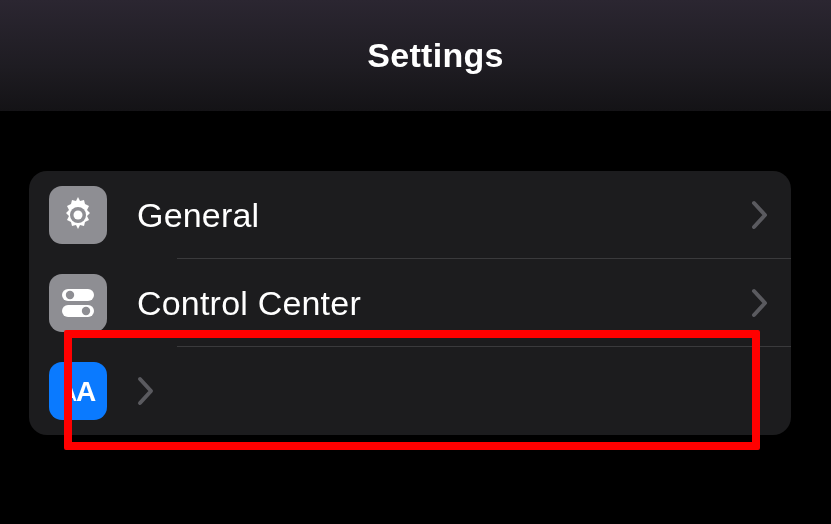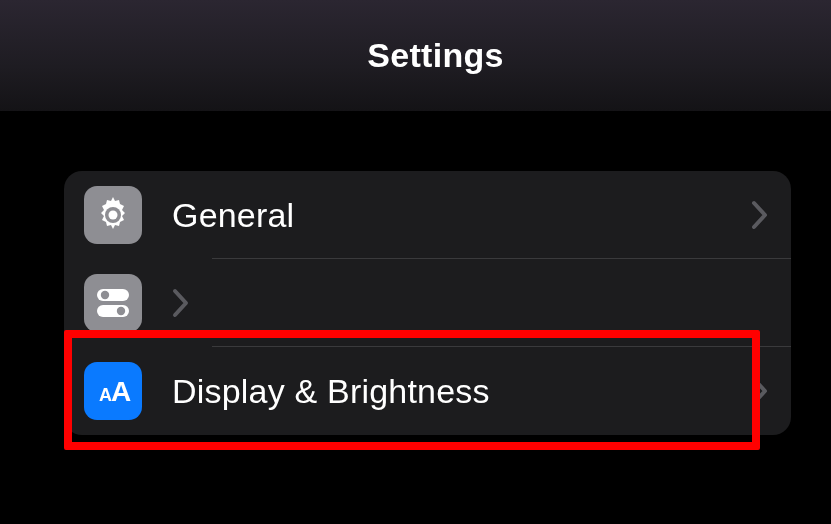--- a/index.html
+++ b/index.html
@@ -20,21 +20,21 @@
       position: relative;
       padding-left: 40px;
     }
     .header-title {
       font-size: 34px;
       font-weight: 600;
       color: #fff;
       letter-spacing: 0.3px;
     }
     .content {
-      padding: 60px 40px 0 64px;
+      padding: 60px 40px 0 29px;
     }
     .list {
       background: #1c1c1e;
       border-radius: 18px;
       overflow: hidden;
     }
     .row {
       display: flex;
       align-items: center;
       padding: 14px 22px 14px 20px;
@@ -119,36 +119,36 @@
 
     <div class="row">
       <div class="icon-wrap ic-controlcenter">
         <svg width="44" height="44" viewBox="0 0 44 44">
           <rect x="6" y="8" width="32" height="12" rx="6" fill="#fff"></rect>
           <circle cx="14" cy="14" r="4.2" fill="#8e8e93"></circle>
           <rect x="6" y="24" width="32" height="12" rx="6" fill="#fff"></rect>
           <circle cx="30" cy="30" r="4.2" fill="#8e8e93"></circle>
         </svg>
       </div>
+      <div class="row-label">Control Center</div>
       <div class="chevron">
         <svg width="18" height="30" viewBox="0 0 18 30">
             <path d="M3 3l11 12L3 27" stroke="#5a5a5f" stroke-width="4" fill="none" stroke-linecap="round" stroke-linejoin="round"></path>
           </svg>
       </div>
       <div class="row-sep"></div>
     </div>
 
     <div class="row">
       <div class="icon-wrap ic-display">
         <svg width="44" height="40" viewBox="0 0 44 40">
           <text x="8" y="30" font-family="-apple-system,Helvetica,Arial" font-size="18" font-weight="600" fill="#fff">A</text>
           <text x="20" y="30" font-family="-apple-system,Helvetica,Arial" font-size="28" font-weight="600" fill="#fff">A</text>
         </svg>
       </div>
-      <div class="row-label">Display &amp; Brightness</div>
       <div class="chevron">
         <svg width="18" height="30" viewBox="0 0 18 30">
             <path d="M3 3l11 12L3 27" stroke="#5a5a5f" stroke-width="4" fill="none" stroke-linecap="round" stroke-linejoin="round"></path>
           </svg>
       </div>
       <div class="row-sep"></div>
     </div>
 
 
   </div>

